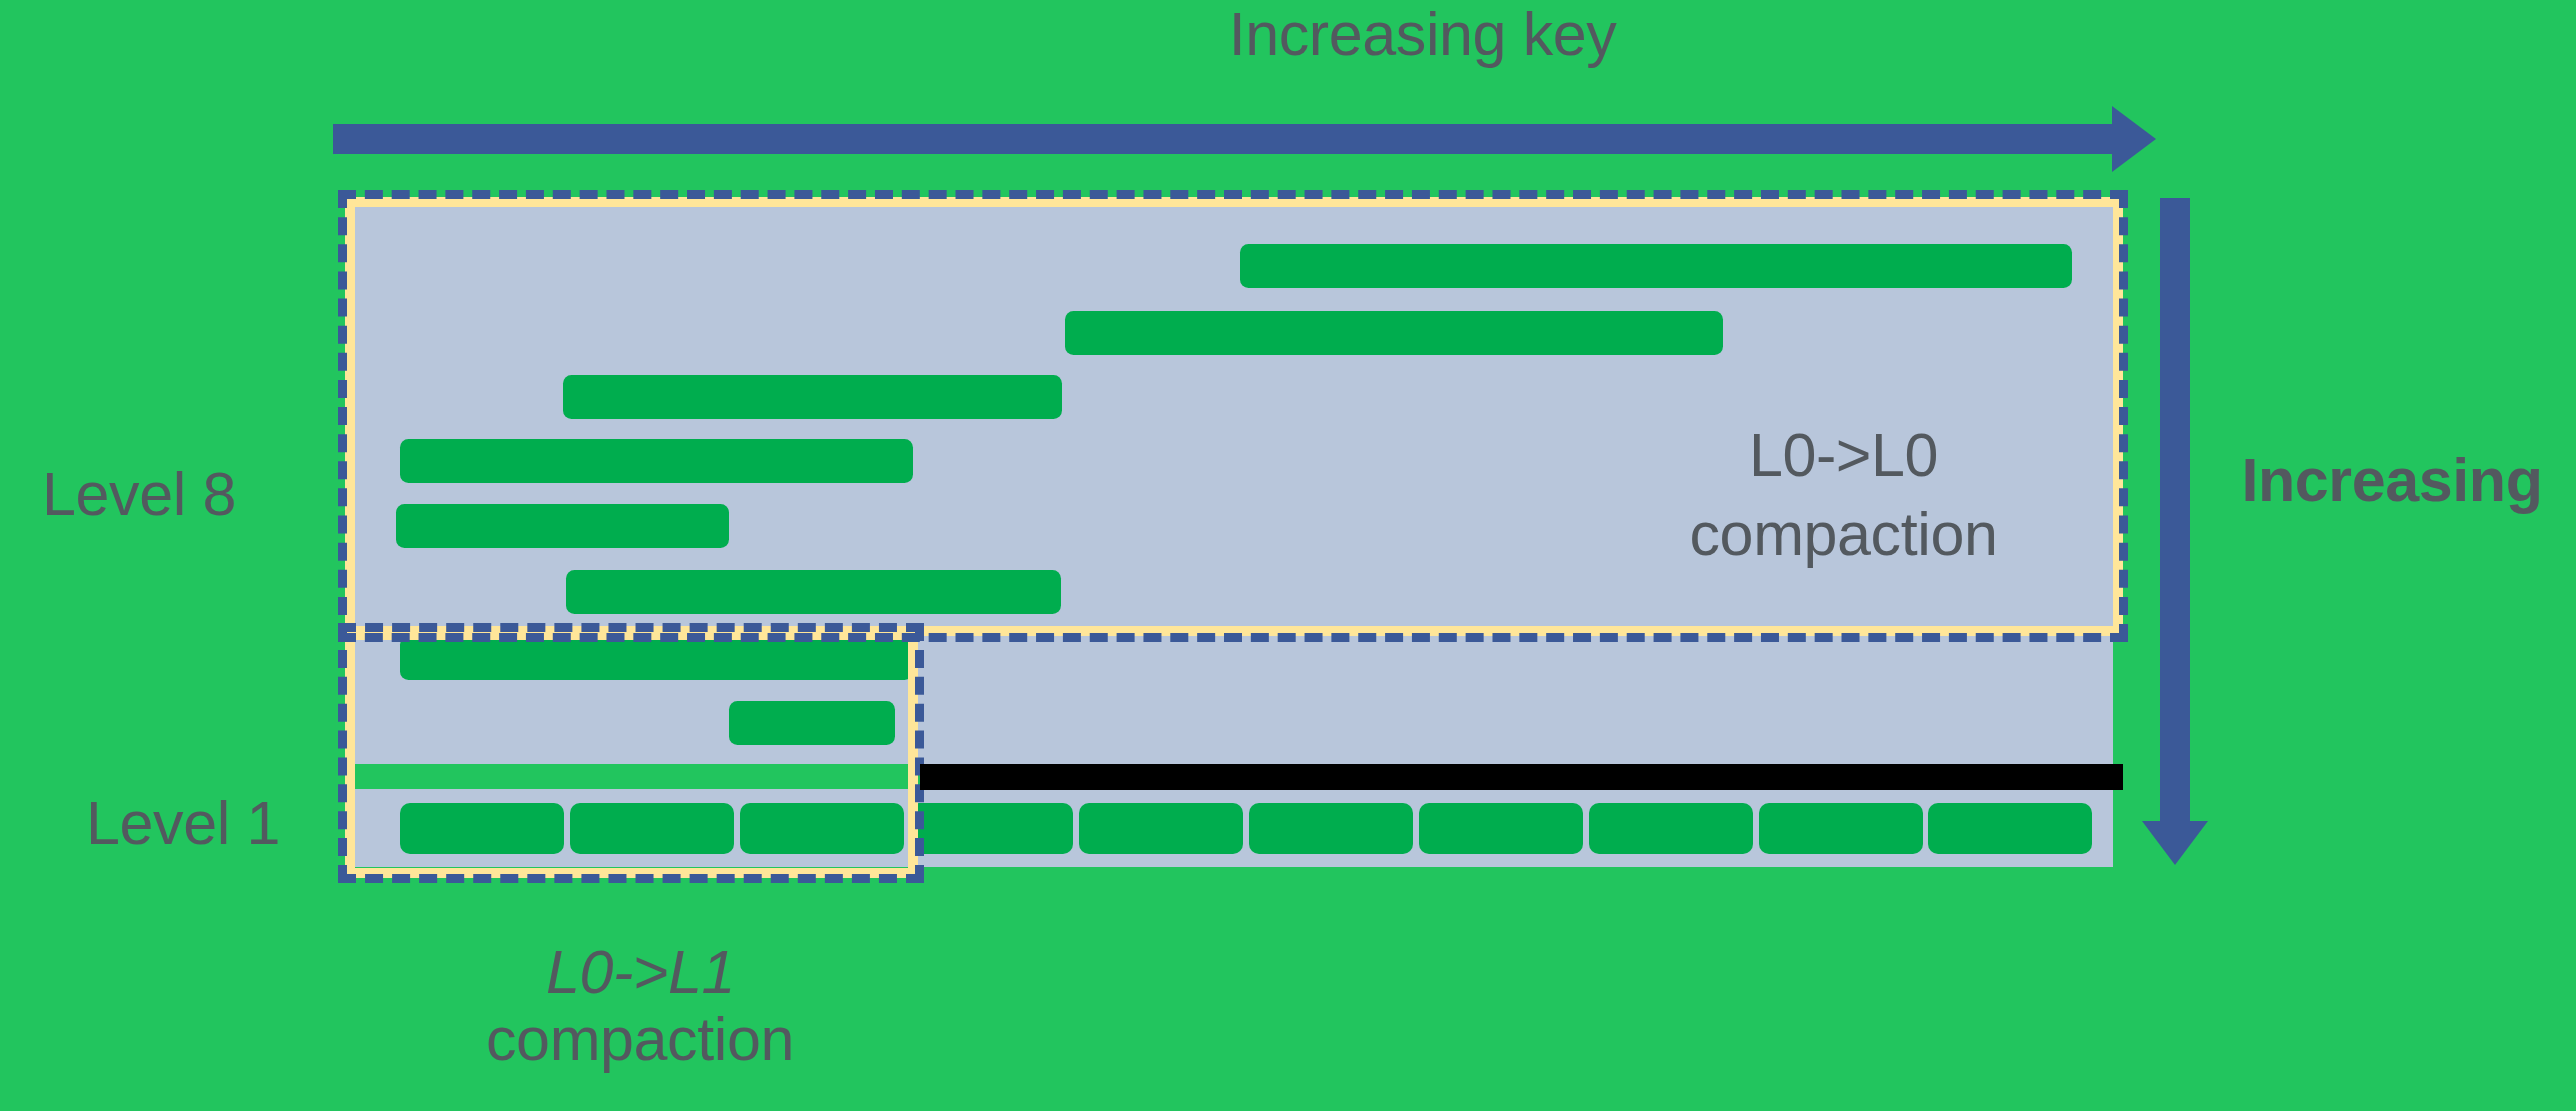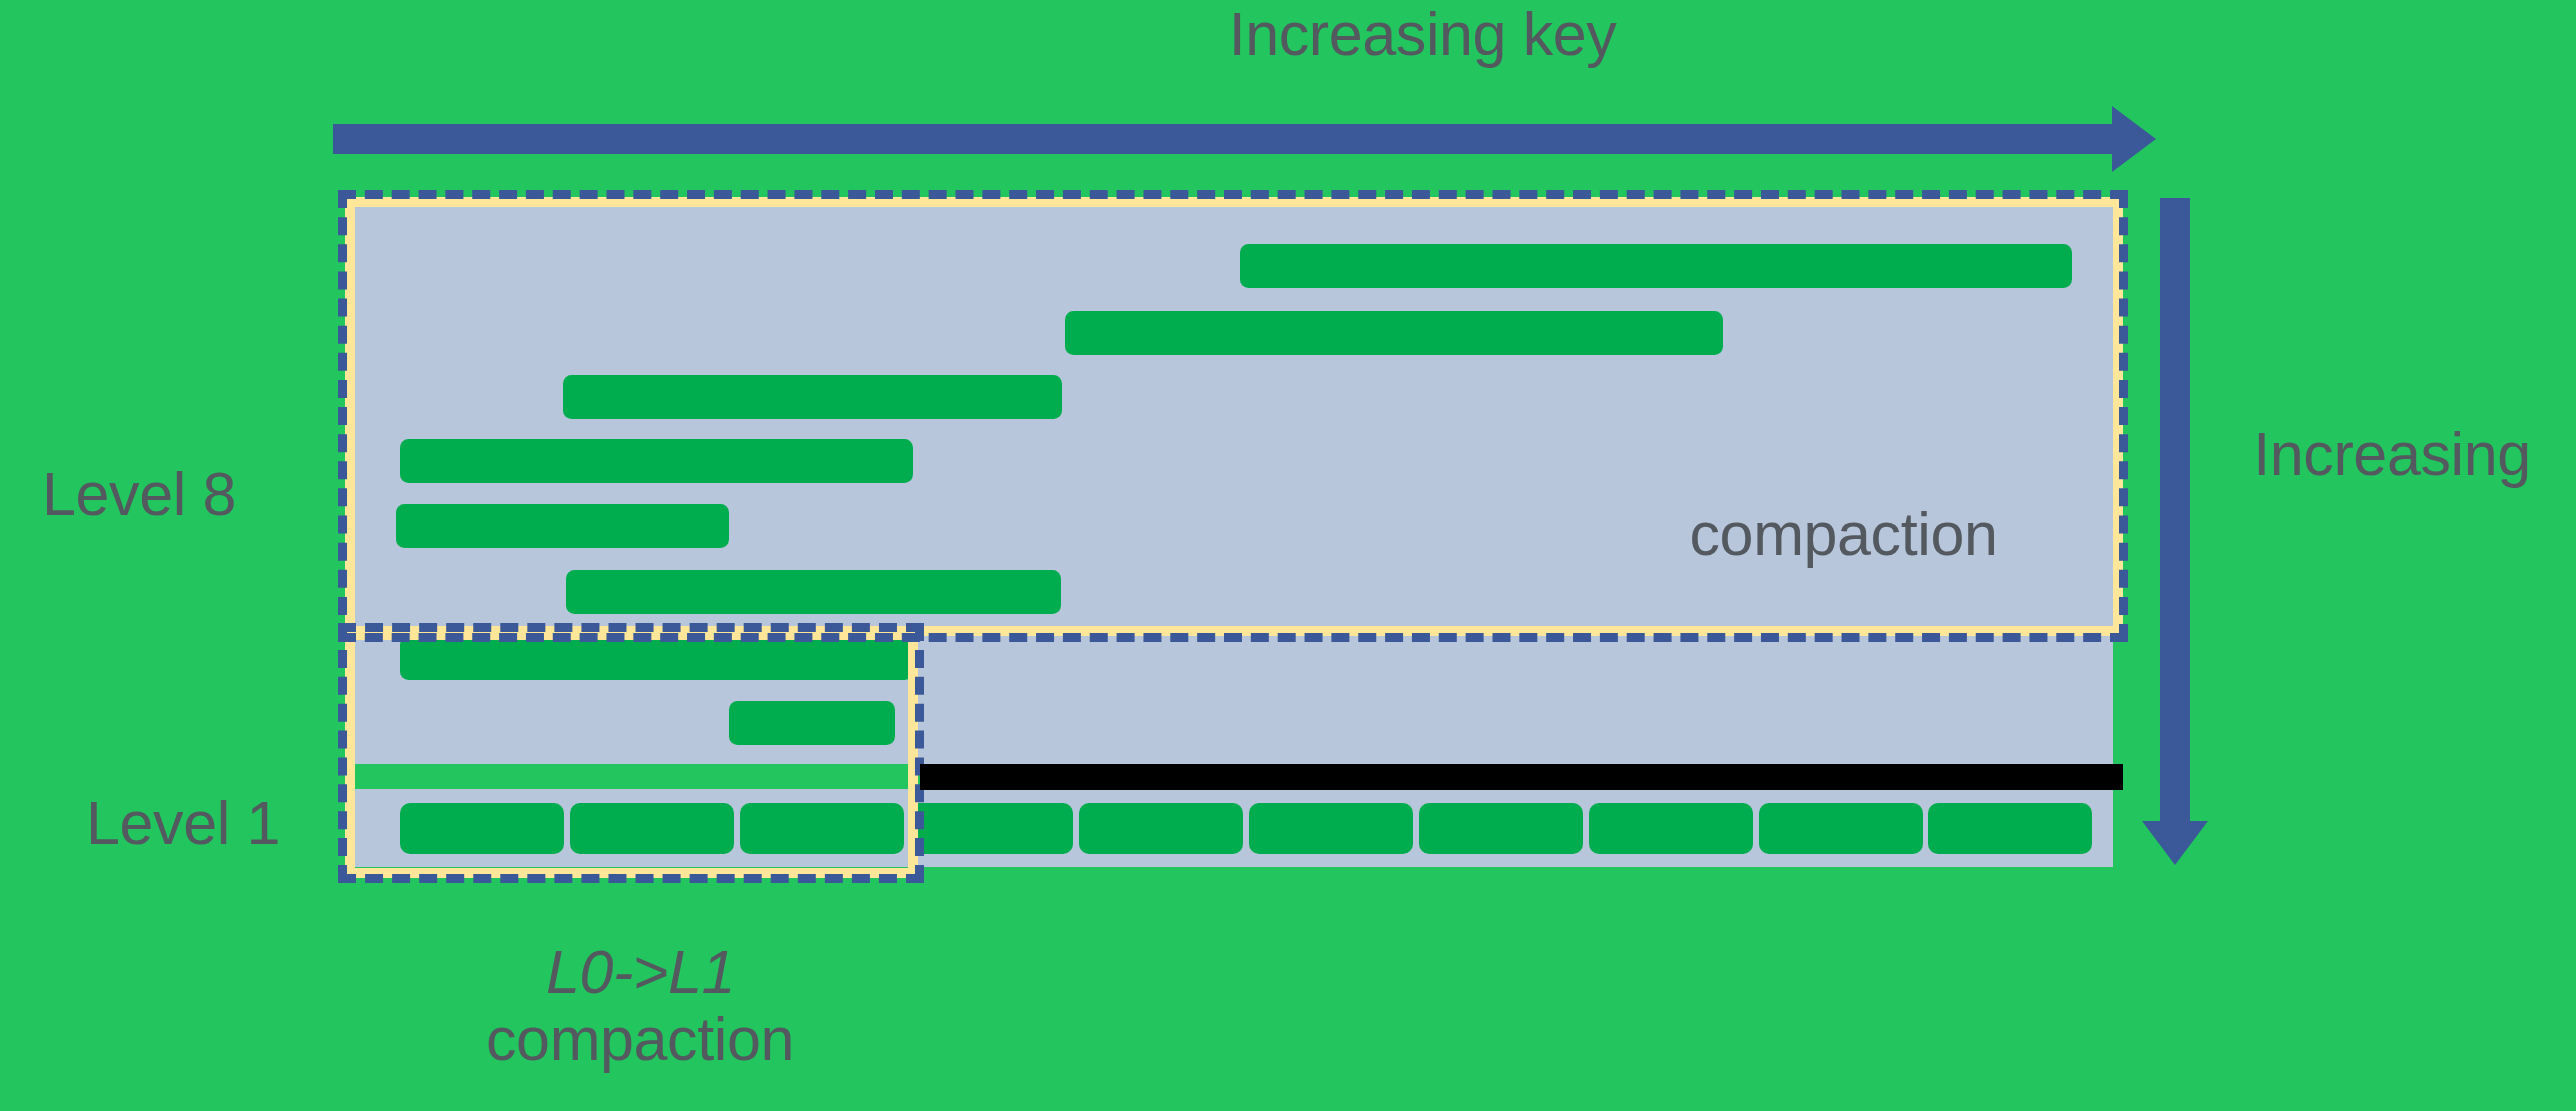--- a/index.html
+++ b/index.html
@@ -153,21 +153,21 @@
 <div id="stage">
 
   <div class="label center" style="left:814px; top:0px; width:1217px;">Increasing key</div>
 
   <div id="key-arrow-shaft"></div>
   <div id="key-arrow-head"></div>
 
   <div id="age-arrow-shaft"></div>
   <div id="age-arrow-head"></div>
 
-  <div class="label center" style="left:2208px; top:420px; width:368px;">Increasing</div>
+  <div class="label center" style="left:2208px; top:446px; width:368px;font-weight:bold;">Increasing</div>
 
   <div class="label" style="left:42px; top:460px;">Level 8</div>
   <div class="label" style="left:42px; top:789px;margin-left:44px;">Level 1</div>
 
   <div id="level0-box"></div>
 
   <div id="level1-box"></div>
 
   <div class="sst" style="left:1240px; top:244px; width:832px; height:44px;"></div>
   <div class="sst" style="left:1065px; top:311px; width:658px;  height:44px;"></div>
@@ -190,19 +190,20 @@
   <div class="sst l1" style="left:1928px; top:803px; width:164px; height:51px;"></div>
 
   <div id="l0l0-yellow"></div>
   <div id="l0l1-yellow"></div>
 
   <div id="l0l0-dashed"></div>
   <div id="l0l1-dashed"></div>
 
   <div class="black-gap" style="left:920px; top:764px; width:1203px; height:25.5px;"></div>
 
+  <div class="label center" style="left:1578px; top:421px; width:531px;">L0-&gt;L0</div>
   <div class="label center" style="left:1578px; top:500px; width:531px;">compaction</div>
 
   <div class="label center" style="left:354px; top:938px; width:573px;font-style:italic;">L0-&gt;L1</div>
   <div class="label center" style="left:311px; top:1005px; width:658px;">compaction</div>
 
 </div>
 
 
 </body></html>

